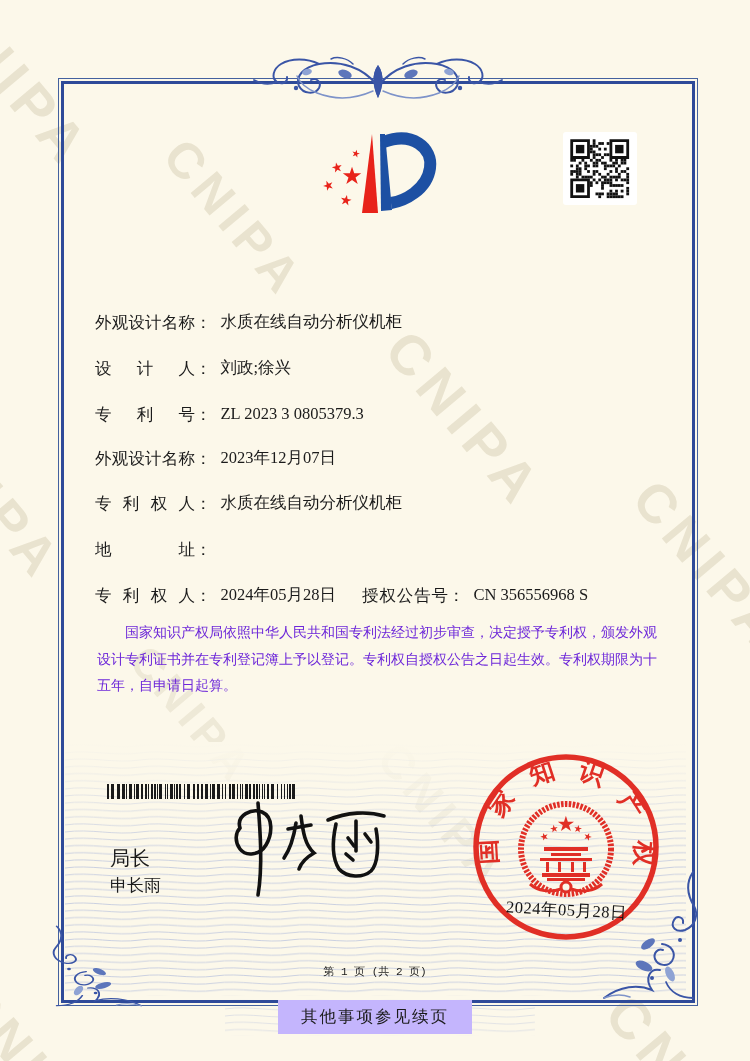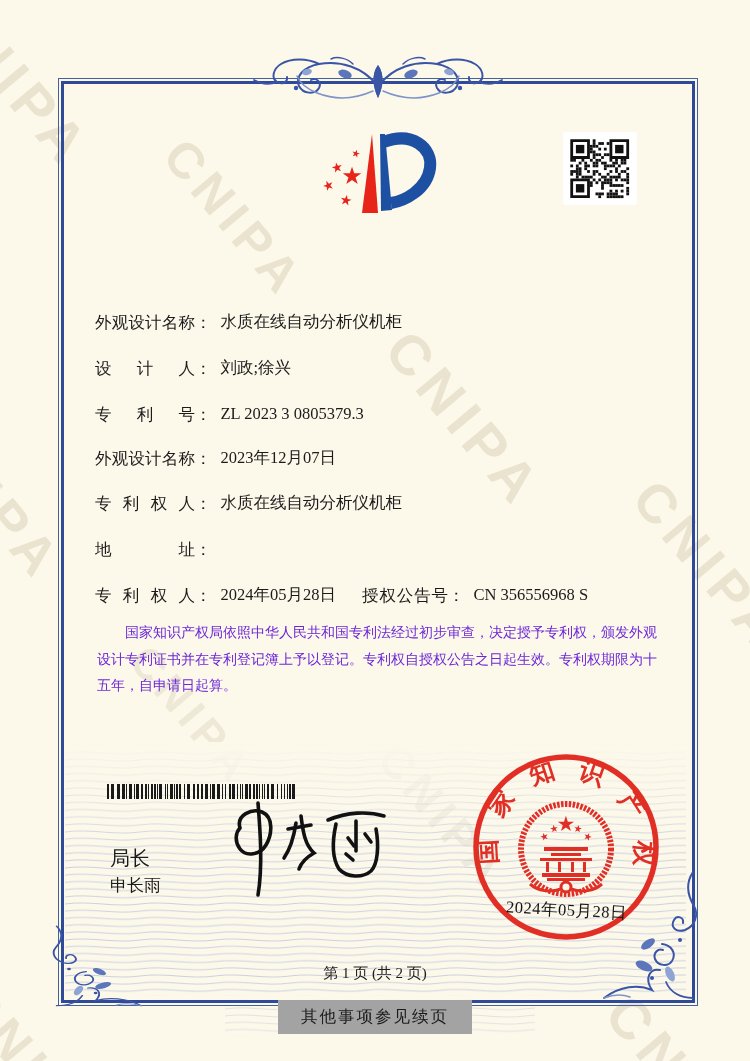--- a/index.html
+++ b/index.html
@@ -44,22 +44,22 @@
   .signer-title{position:absolute;left:110px;top:845px;font-size:20px;z-index:4;
      font-family:"Liberation Sans","DejaVu Sans",sans-serif;}
   .signer-name{position:absolute;left:110px;top:874px;font-size:17px;z-index:4;
      font-family:Liberation Sans, sans-serif;}
   .signature{position:absolute;left:222px;top:796px;z-index:5;}
   
   .seal{position:absolute;left:468px;top:752px;z-index:5;opacity:.95;}
   .seal-date{position:absolute;left:506px;top:900px;width:140px;font-size:16.5px;z-index:6;
      transform:rotate(3deg);color:#141414;letter-spacing:.5px;}
   
-  .pageinfo{position:absolute;left:0;right:0;top:964px;text-align:center;font-size:15px;z-index:4;}
-  .notebox{position:absolute;left:278px;top:1000px;width:194px;height:34px;background:#a3a3a3;z-index:4;
+  .pageinfo{position:absolute;left:0;right:0;top:964px;text-align:center;font-size:11px;z-index:4;font-family:Liberation Mono, monospace;}
+  .notebox{position:absolute;left:278px;top:1000px;width:194px;height:34px;background:#c4b5fd;z-index:4;
      text-align:center;line-height:34px;font-size:16.5px;letter-spacing:2px;}
 </style>
 </head>
 <body>
 
 <div class="page">
 
   <div class="wm wm1">CNIPA</div>
   <div class="wm wm2">CNIPA</div>
   <div class="wm wm3">CNIPA</div>

